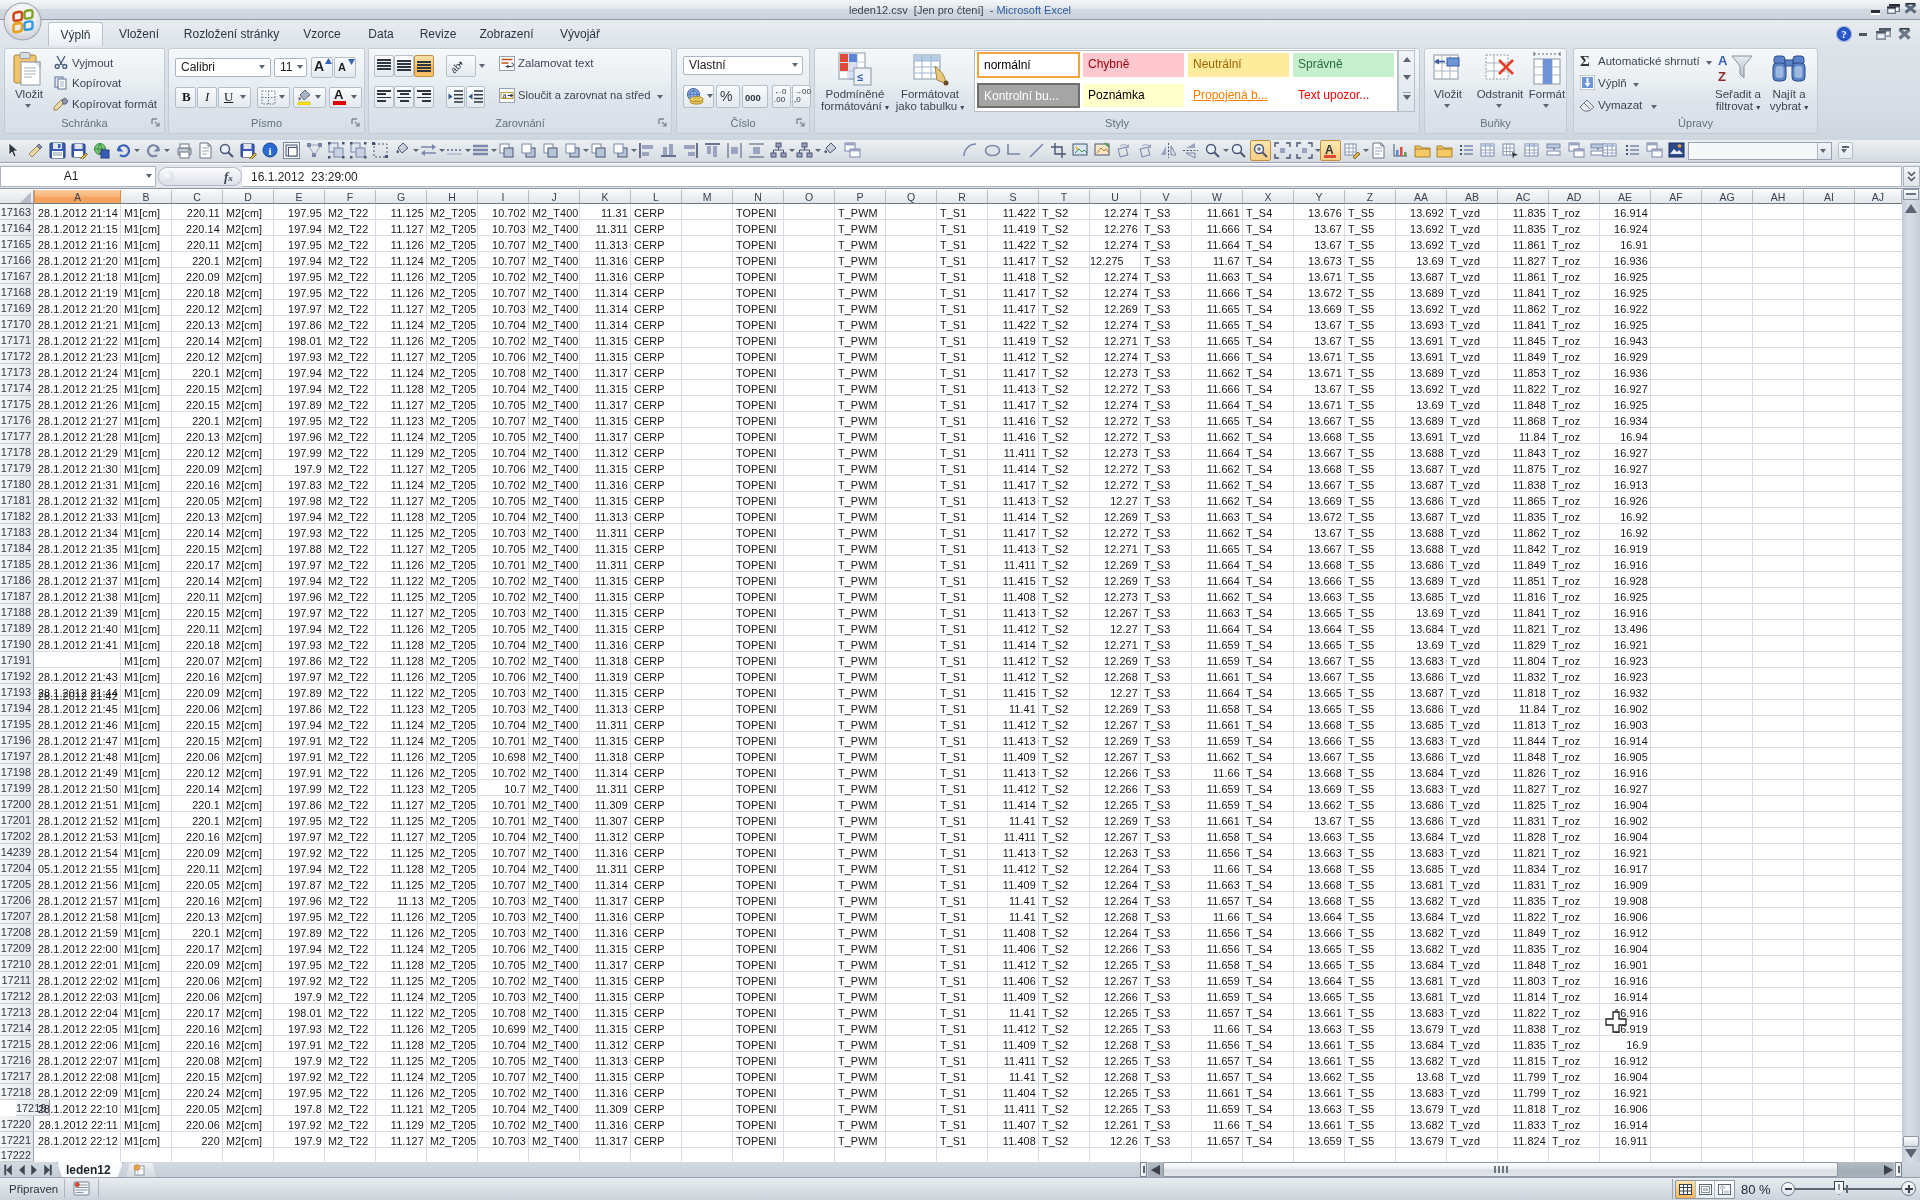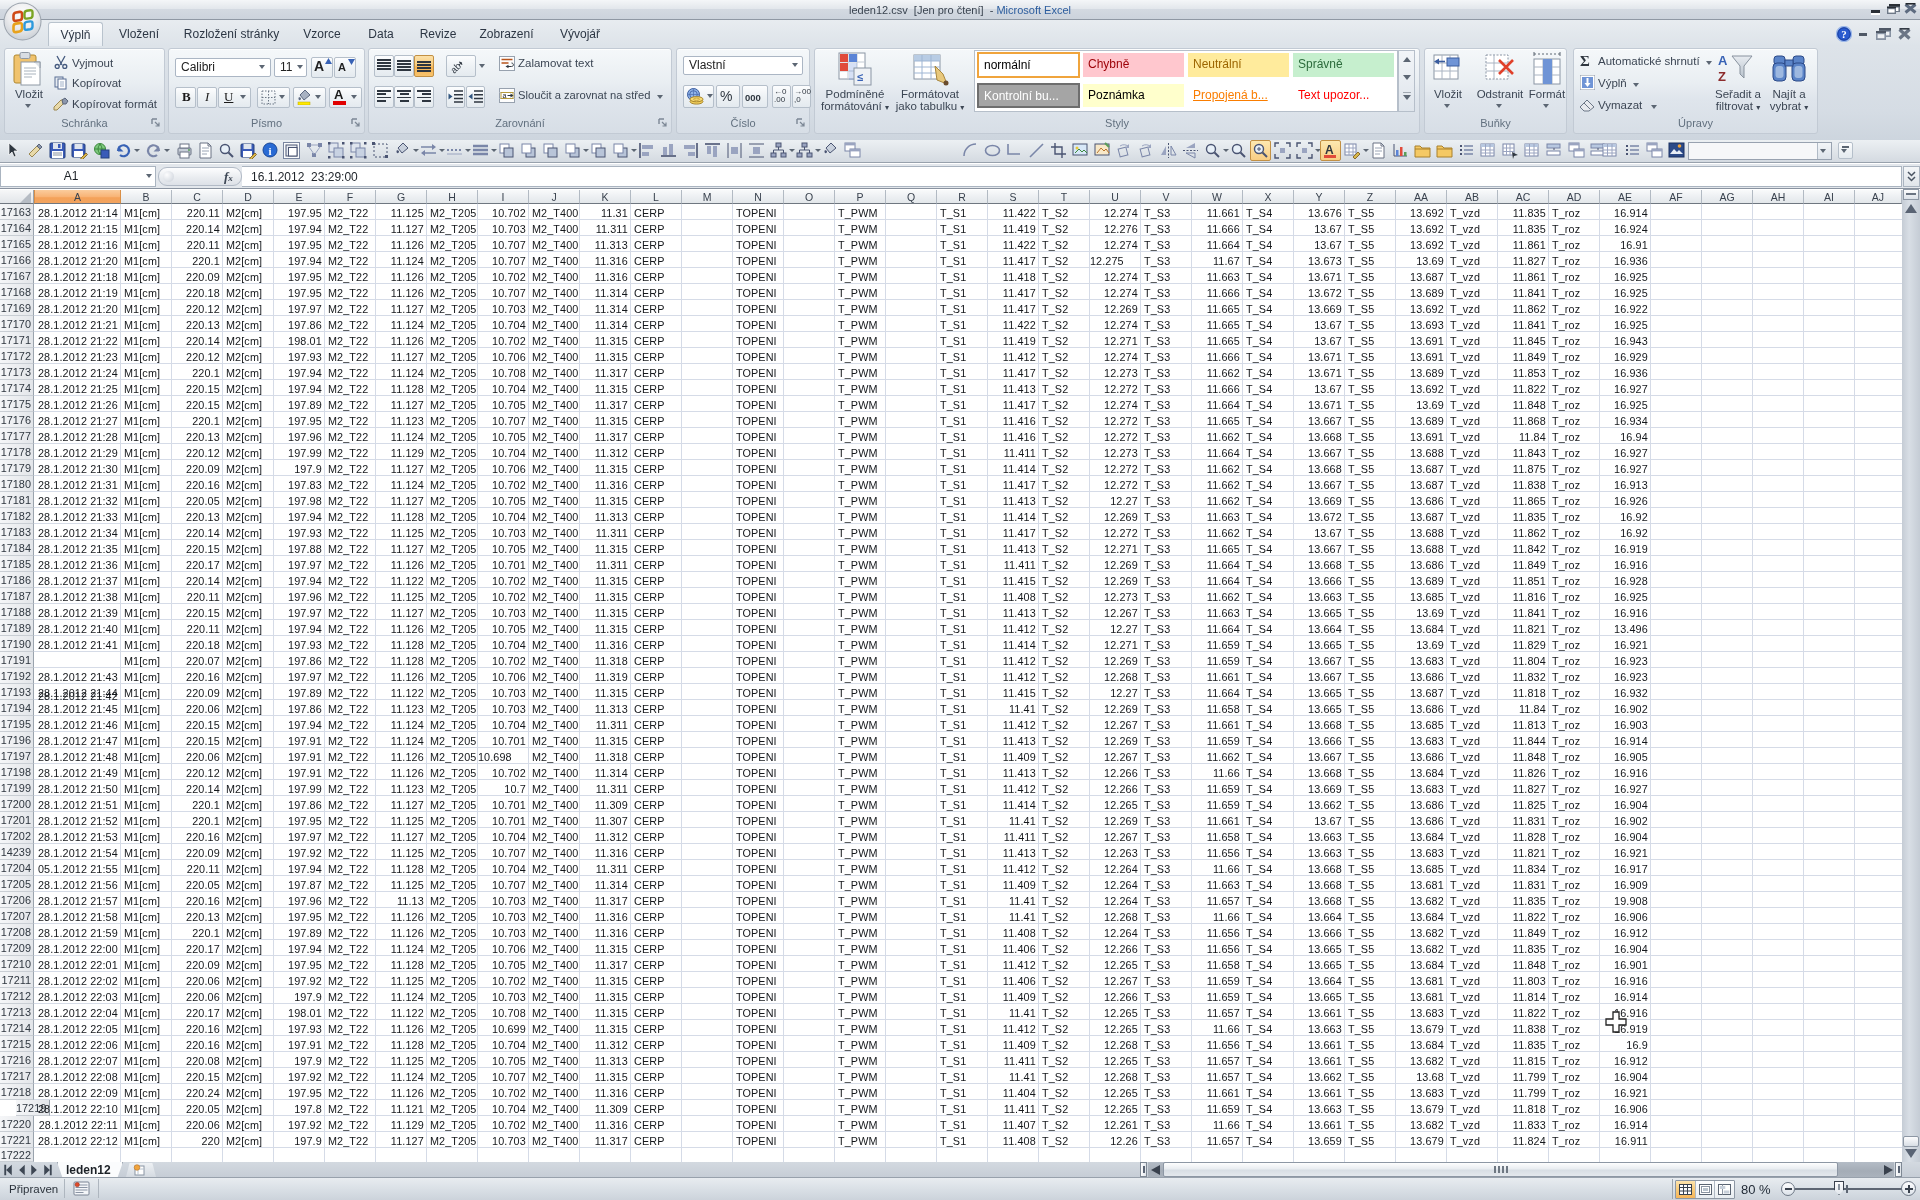--- a/index.html
+++ b/index.html
@@ -1948,21 +1948,21 @@
 <div class="ab cell" style="left:940.0px;top:748.50px">T_S1</div>
 <div class="ab cell" style="left:1042.0px;top:748.50px">T_S2</div>
 <div class="ab cell" style="left:1144.0px;top:748.50px">T_S3</div>
 <div class="ab cell" style="left:1246.0px;top:748.50px">T_S4</div>
 <div class="ab cell" style="left:1348.0px;top:748.50px">T_S5</div>
 <div class="ab cell" style="left:1450.0px;top:748.50px">T_vzd</div>
 <div class="ab cell" style="left:1552.0px;top:748.50px">T_roz</div>
 <div class="ab cell" style="left:172.0px;top:748.50px;width:47.8px;text-align:right">220.06</div>
 <div class="ab cell" style="left:274.0px;top:748.50px;width:47.8px;text-align:right">197.91</div>
 <div class="ab cell" style="left:376.0px;top:748.50px;width:47.8px;text-align:right">11.126</div>
-<div class="ab cell" style="left:478.0px;top:748.50px;width:47.8px;text-align:left">10.698</div>
+<div class="ab cell" style="left:478.0px;top:748.50px;width:47.8px;text-align:right">10.698</div>
 <div class="ab cell" style="left:580.0px;top:748.50px;width:47.8px;text-align:right">11.318</div>
 <div class="ab cell" style="left:988.0px;top:748.50px;width:47.8px;text-align:right">11.409</div>
 <div class="ab cell" style="left:1090.0px;top:748.50px;width:47.8px;text-align:right">12.267</div>
 <div class="ab cell" style="left:1192.0px;top:748.50px;width:47.8px;text-align:right">11.662</div>
 <div class="ab cell" style="left:1294.0px;top:748.50px;width:47.8px;text-align:right">13.667</div>
 <div class="ab cell" style="left:1396.0px;top:748.50px;width:47.8px;text-align:right">13.686</div>
 <div class="ab cell" style="left:1498.0px;top:748.50px;width:47.8px;text-align:right">11.848</div>
 <div class="ab cell" style="left:1600.0px;top:748.50px;width:47.8px;text-align:right">16.905</div>
 <div class="ab cell" style="left:34.0px;top:764.50px;width:83.8px;text-align:right">28.1.2012 21:49</div>
 <div class="ab cell" style="left:124.0px;top:764.50px">M1[cm]</div>

